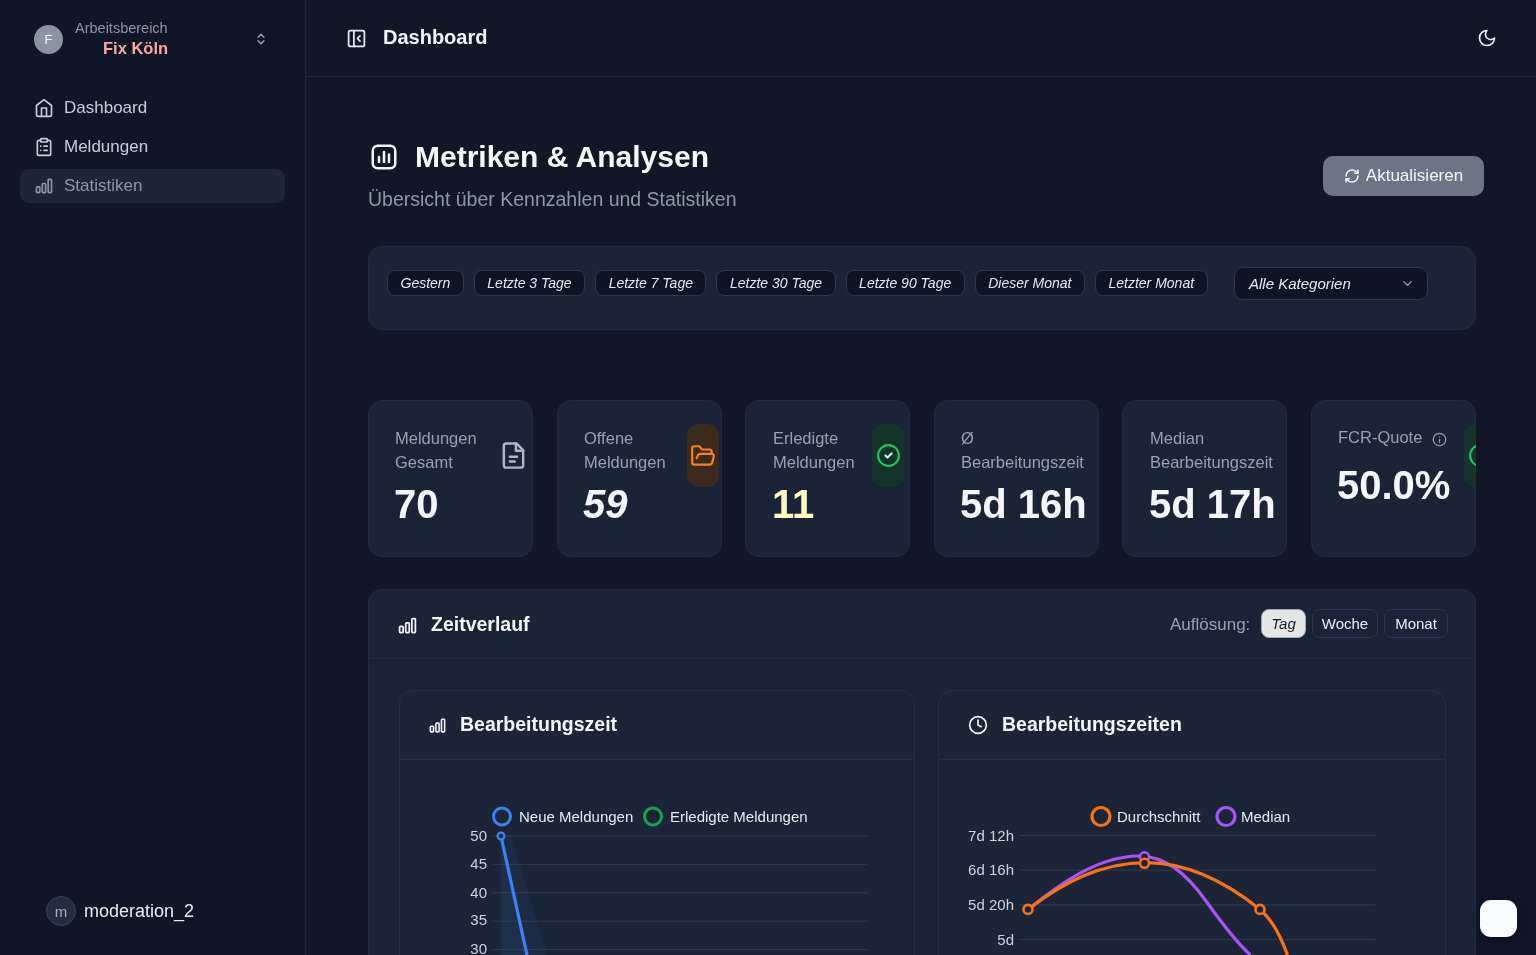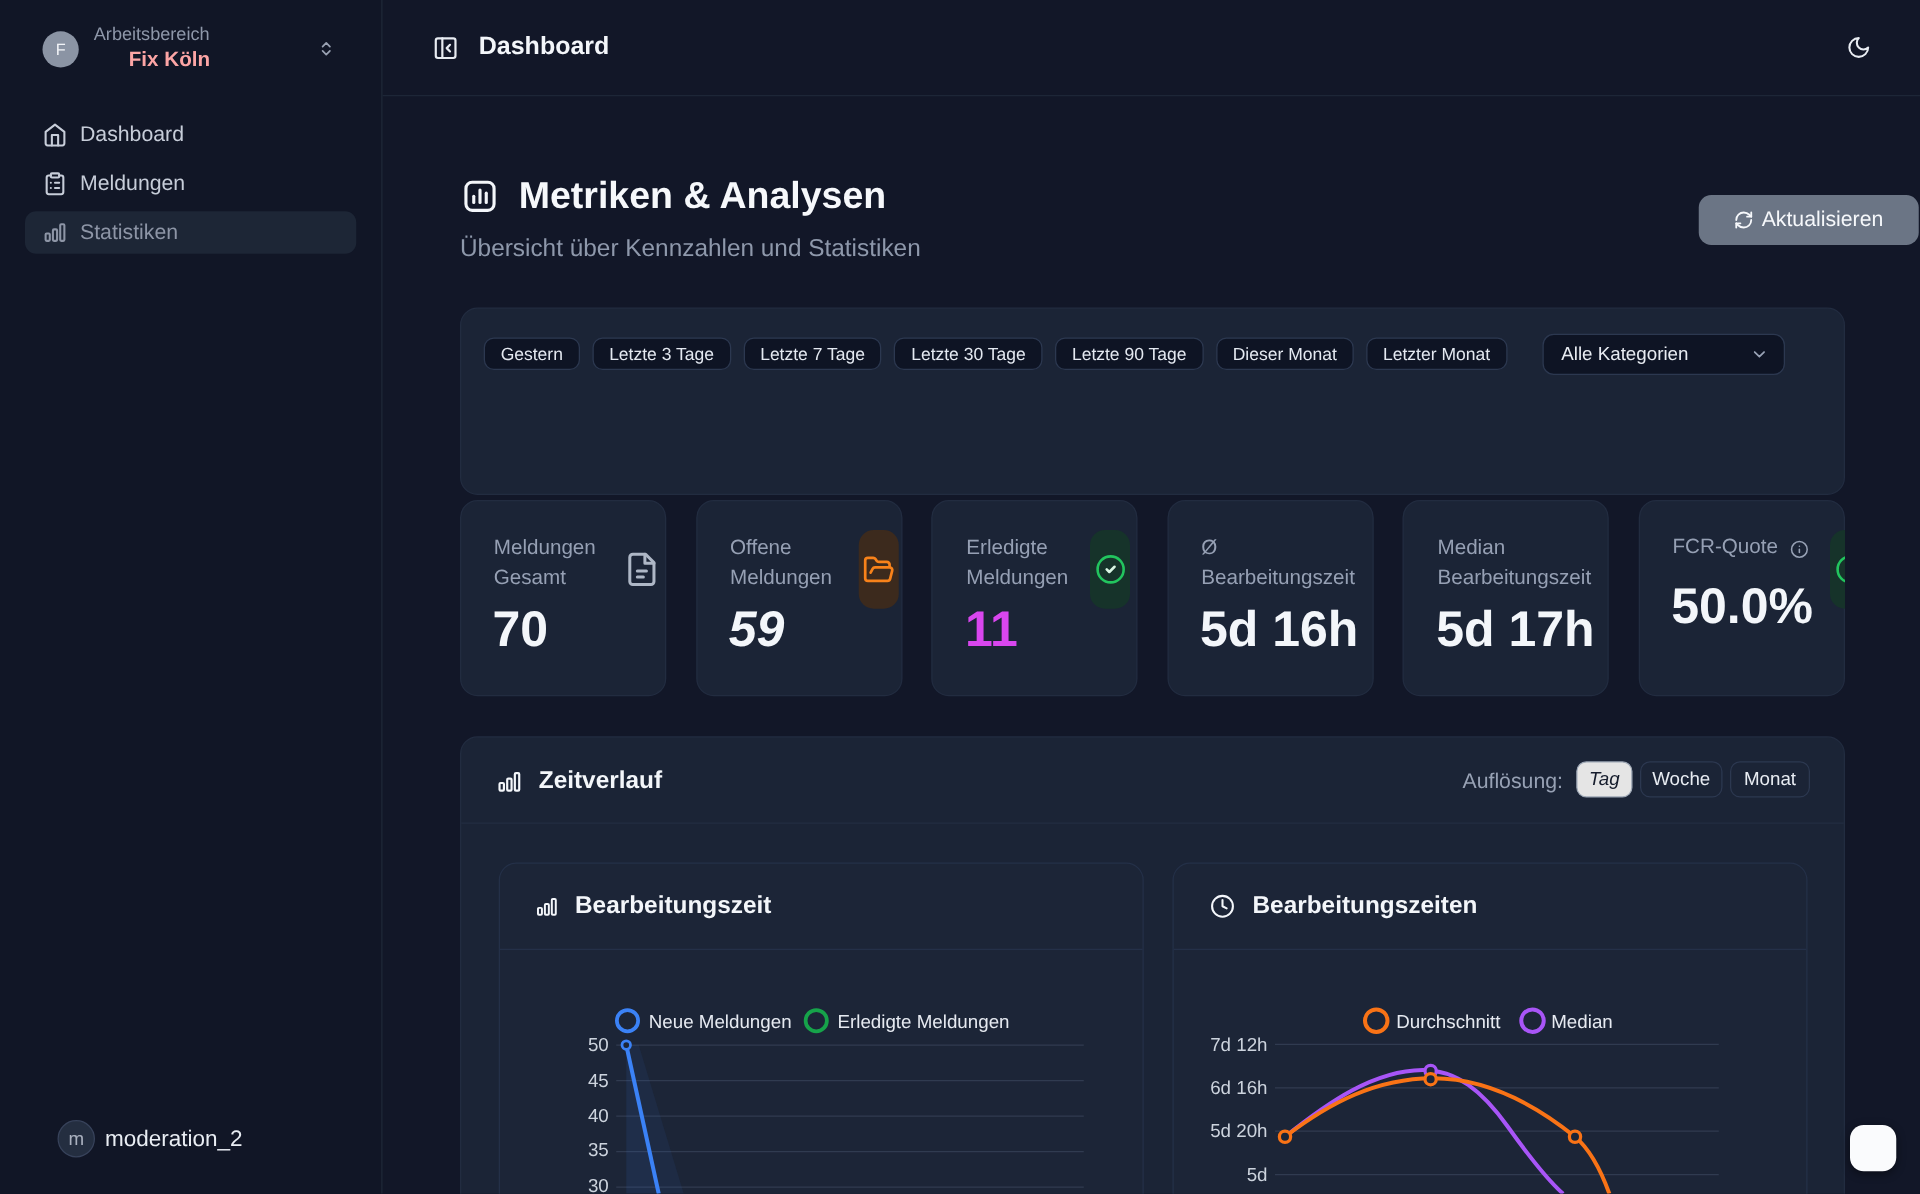--- a/index.html
+++ b/index.html
@@ -46,29 +46,29 @@
   }
   #topbar .tb-icon { position:absolute; left:40px; top:28px; color:#e8ecf2; }
   #topbar .tb-title { position:absolute; left:77px; top:25.5px; font-size:20px; font-weight:700; color:#f3f6fa; }
   #topbar .tb-moon { position:absolute; right:39px; top:28px; color:#e8ecf2; }
 
   
   .h-icon { position:absolute; left:369px; top:142px; color:#f3f6fa; }
   .h-title { position:absolute; left:415px; top:140px; font-size:30px; font-weight:700; color:#f6f8fb; }
   .h-sub { position:absolute; left:368px; top:188px; font-size:19.5px; color:#8e98ab; }
   .btn-refresh {
-    position:absolute; left:1323px; top:156px; width:176px; height:40px;
+    position:absolute; left:1323px; top:156px; width:161px; height:40px;
     background:#6b7585; border-radius:10px; color:#f6f8fb;
     display:flex; align-items:center; justify-content:center; gap:6px;
-    font-size:17px; font-weight:500;margin-left:36px;
+    font-size:17px; font-weight:500;
   }
 
   
   .card { background:#1b2436; border:1px solid #222c40; border-radius:14px; }
-  #filters { position:absolute; left:368px; top:246px; width:1108px; height:150px; }
+  #filters { position:absolute; left:368px; top:246px; width:1108px; height:84px;font-style:italic; }
   .pill-row { position:absolute; left:18px; top:19px; right:19px; height:33px; display:flex; align-items:center; gap:10px; }
   .pill {
     height:26px; padding:0 12.5px; display:flex; align-items:center;
     background:#0e1424; border:1px solid #2c3850; border-radius:8px;
     font-size:14px; color:#e4e9f1; white-space:nowrap;
   }
   .select {
     background:#0e1424; border:1px solid #2c3850; border-radius:9px;
     display:flex; align-items:center; justify-content:space-between;
     padding:0 12px 0 14px; font-size:15px; color:#e8ecf2;
@@ -227,21 +227,21 @@
   </div>
 <div class="abs" style="left:583px; top:482px; font-size:40px; font-weight:700; color:#f3f6fa;font-style:italic;">59</div>
 
 <div class="abs" style="left:773px; top:426px; font-size:16.5px; line-height:24px; color:#96a0b4;">Erledigte<br>Meldungen</div>
 <div class="badge" style="left:872px; background:#16332a;">
     <svg width="25" height="25" viewBox="0 0 24 24" fill="none" stroke="#22c55e" stroke-width="2" stroke-linecap="round" stroke-linejoin="round">
       <circle cx="12" cy="12" r="10"></circle>
       <path d="m9 12 2 2 4-4" stroke="#d9f5e3"></path>
     </svg>
   </div>
-<div class="abs" style="left:772px; top:482px; font-size:40px; font-weight:700; color:#d946ef;">11</div>
+<div class="abs" style="left:772px; top:482px; font-size:40px; font-weight:700; color:#fef9c3;">11</div>
 
 <div class="abs" style="left:961px; top:426px; font-size:16.5px; line-height:24px; color:#96a0b4;">Ø<br>Bearbeitungszeit</div>
 <div class="abs" style="left:960px; top:482px; font-size:40px; font-weight:700; color:#f3f6fa;">5d 16h</div>
 
 <div class="abs" style="left:1150px; top:426px; font-size:16.5px; line-height:24px; color:#96a0b4;">Median<br>Bearbeitungszeit</div>
 <div class="abs" style="left:1149px; top:482px; font-size:40px; font-weight:700; color:#f3f6fa;">5d 17h</div>
 
 <div class="abs" style="left:1338px; top:428px; font-size:16.5px; color:#96a0b4;">FCR-Quote</div>
 <svg class="abs" style="left:1432px; top:432px;" width="15" height="15" viewBox="0 0 24 24" fill="none" stroke="#96a0b4" stroke-width="2" stroke-linecap="round" stroke-linejoin="round">
     <circle cx="12" cy="12" r="10"></circle>

